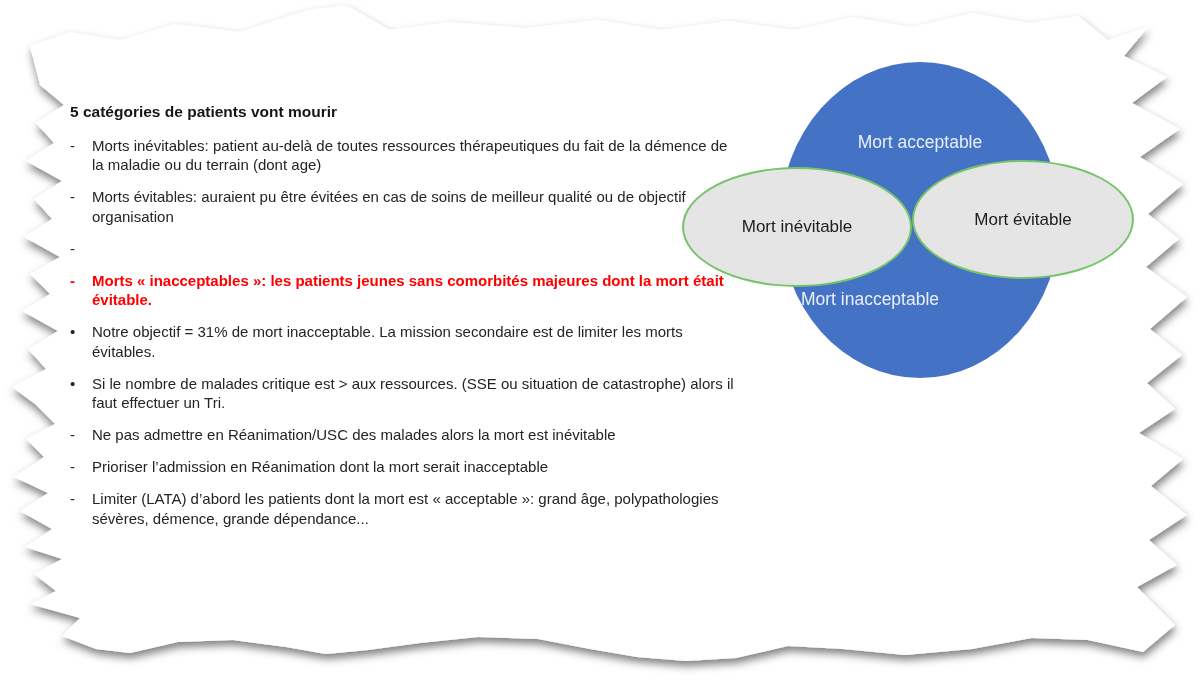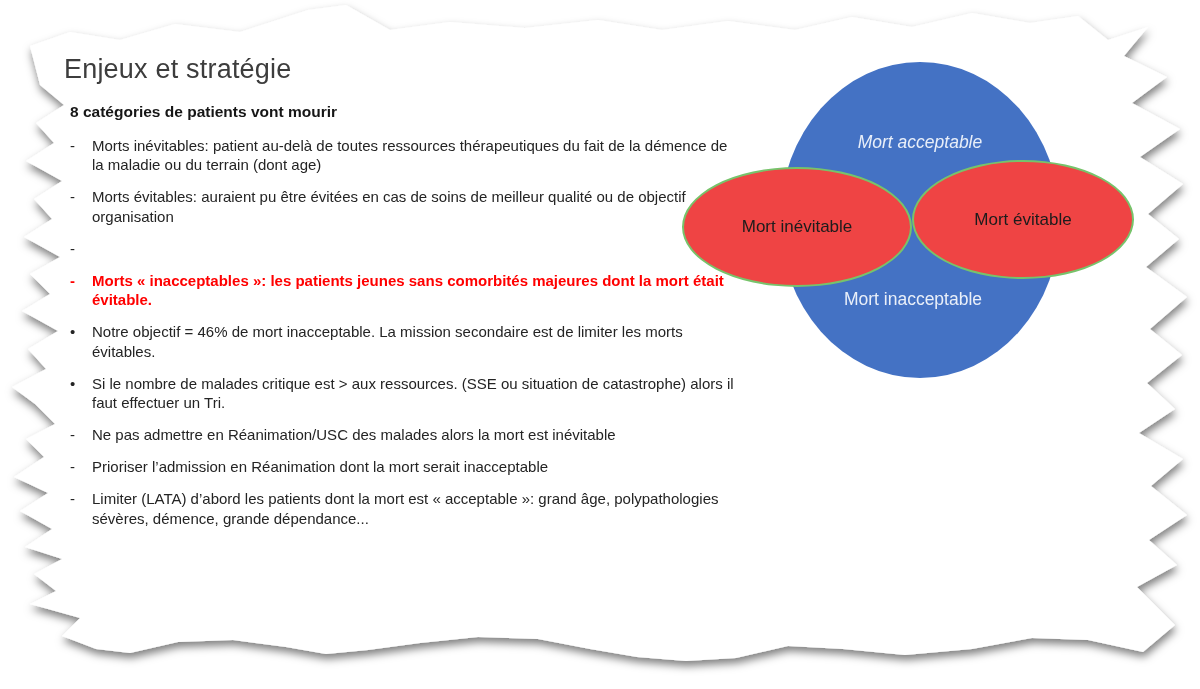--- a/index.html
+++ b/index.html
@@ -67,38 +67,38 @@
     display: flex;
     align-items: center;
     justify-content: center;
   }
   .blue-ellipse {
     left: 780px; top: 62px; width: 280px; height: 316px;
     background: var(--blue);
     z-index: 1;
   }
   .white-ellipse {
-    background: #ef4444;
+    background: #e5e5e5;
     border: 2px solid var(--green);
     z-index: 3;
     font-size: 17px;
     color: #1c1c1c;
   }
   .left-ellipse  { left: 682px; top: 167px; width: 226px; height: 116px; }
   .right-ellipse { left: 912px; top: 160px; width: 218px; height: 115px; }
   .blue-label {
     position: absolute;
     width: 220px;
     text-align: center;
     color: #e9eff9;
     font-size: 17.5px;
     z-index: 2;
   }
-  .label-top    { left: 810px; top: 132px; font-style: italic; }
-  .label-bottom { left: 803px; top: 289px; }
+  .label-top    { left: 810px; top: 132px; }
+  .label-bottom { left: 760px; top: 289px; }
 </style>
 </head>
 <body>
 
 <div class="stage">
 
   <svg class="torn-svg" width="1200" height="689" viewBox="0 0 1200 689">
     <defs>
       <filter id="paperShadow" x="-5%" y="-5%" width="110%" height="112%">
         <feDropShadow dx="1" dy="5" stdDeviation="4.5" flood-color="#000000" flood-opacity="0.5"></feDropShadow>
@@ -112,43 +112,42 @@
       1149,540 1177,565 1137,587 1161,611 1175,625 1143,652
       1088,640 1032,638 972,649 905,655 843,649 788,646 736,658 686,661 637,657
       590,649 538,639 478,637 420,643 368,650 326,654 286,647 233,640 178,642 130,653 96,649
       62,636 80,618 30,604 56,591 34,574 62,559 25,547 52,529 20,511 48,493 14,477
       44,457 26,439 55,424 35,404 12,387 46,369 28,349 58,331 22,311 50,294 30,274
       60,257 24,237 52,219 34,199 62,181 26,161 54,143 36,123 64,105 40,85"></polygon>
   </svg>
 
   <div class="slide-content">
 
-    <div class="page-title">Enjeux et stratégie</div>
 
     <div class="text-block">
-      <div class="section-heading">8 catégories de patients vont mourir</div>
+      <div class="section-heading">5 catégories de patients vont mourir</div>
 
       <div class="bullet">
         <span class="marker">-</span>
         <span class="text">Morts inévitables: patient au-delà de toutes ressources thérapeutiques du fait de la démence de la maladie ou du terrain (dont age)</span>
       </div>
       <div class="bullet">
         <span class="marker">-</span>
         <span class="text">Morts évitables: auraient pu être évitées en cas de soins de meilleur qualité ou de objectif organisation</span>
       </div>
       <div class="bullet">
         <span class="marker">-</span>
       </div>
       <div class="bullet red">
         <span class="marker">-</span>
         <span class="text">Morts « inacceptables »: les patients jeunes sans comorbités majeures dont la mort était évitable.</span>
       </div>
       <div class="bullet">
         <span class="marker">•</span>
-        <span class="text">Notre objectif = 46% de mort inacceptable. La mission secondaire est de limiter les morts évitables.</span>
+        <span class="text">Notre objectif = 31% de mort inacceptable. La mission secondaire est de limiter les morts évitables.</span>
       </div>
       <div class="bullet">
         <span class="marker">•</span>
         <span class="text">Si le nombre de malades critique est &gt; aux ressources. (SSE ou situation de catastrophe) alors il faut effectuer un Tri.</span>
       </div>
       <div class="bullet">
         <span class="marker">-</span>
         <span class="text">Ne pas admettre en Réanimation/USC des malades alors la mort est inévitable</span>
       </div>
       <div class="bullet">

